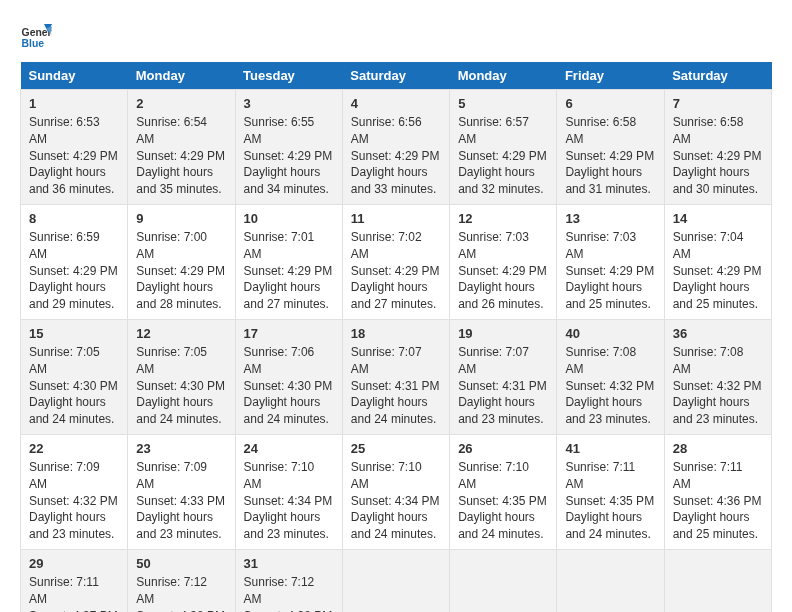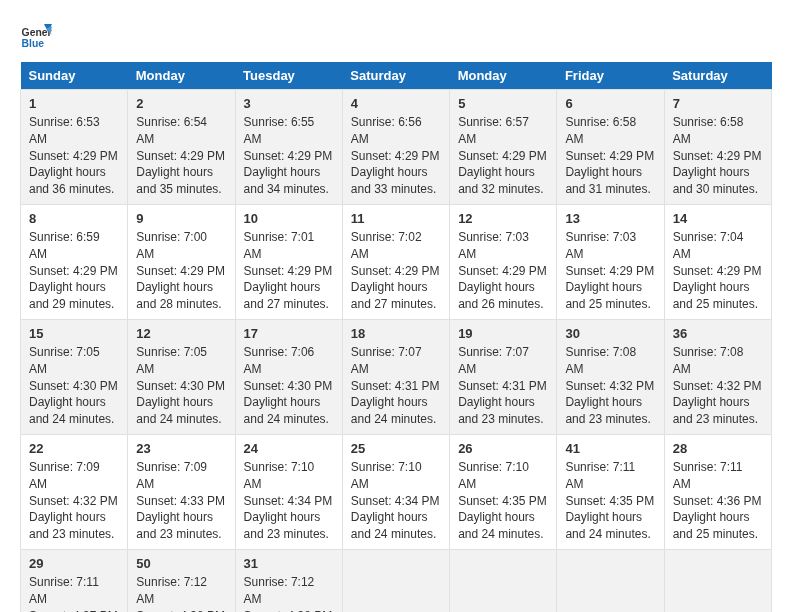--- a/index.html
+++ b/index.html
@@ -193,21 +193,21 @@
       </td>
         <td>
         <span class="day-num">18</span>
         <span class="day-info">Sunrise: 7:07 AM<br>Sunset: 4:31 PM<br>Daylight hours<br>and 24 minutes.</span>
       </td>
         <td>
         <span class="day-num">19</span>
         <span class="day-info">Sunrise: 7:07 AM<br>Sunset: 4:31 PM<br>Daylight hours<br>and 23 minutes.</span>
       </td>
         <td>
-        <span class="day-num">30</span>
+        <span class="day-num">40</span>
         <span class="day-info">Sunrise: 7:08 AM<br>Sunset: 4:32 PM<br>Daylight hours<br>and 23 minutes.</span>
       </td>
         <td>
         <span class="day-num">36</span>
         <span class="day-info">Sunrise: 7:08 AM<br>Sunset: 4:32 PM<br>Daylight hours<br>and 23 minutes.</span>
       </td>
       </tr>
       <tr class="week-row">
         <td>
         <span class="day-num">22</span>

